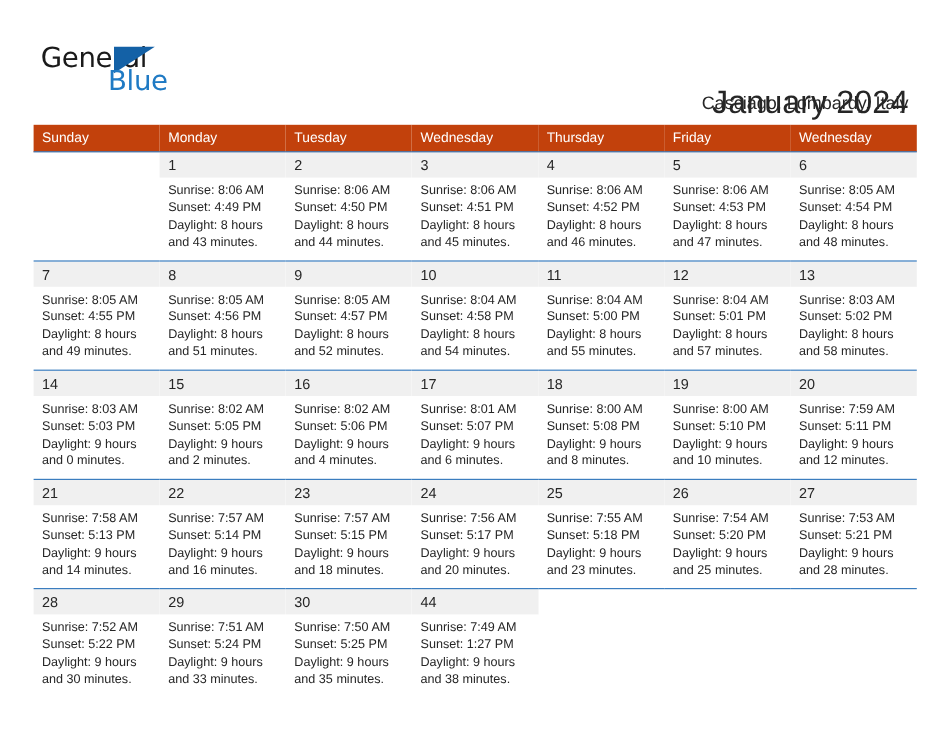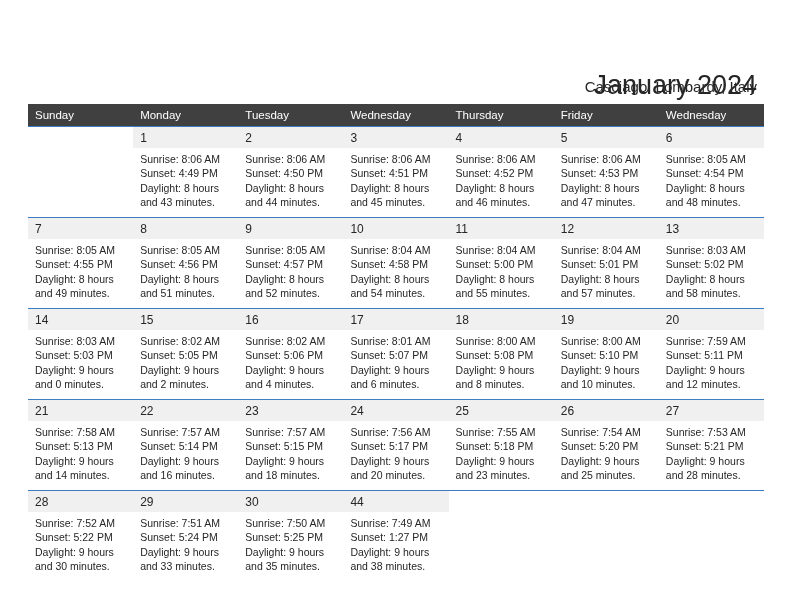--- a/index.html
+++ b/index.html
@@ -92,21 +92,21 @@
   
   .cal {
     position: absolute;
     left: 28px;
     top: 104px;
     width: 736px;
     border-collapse: collapse;
     table-layout: fixed;
   }
   .cal th {
-    background: #404040;
+    background: #c2410c;
     color: #ffffff;
     font-size: 11.5px;
     font-weight: normal;
     text-align: left;
     padding: 5px 0 5px 7px;
     height: 12px;
     border: none;
     font-family: "Liberation Sans", sans-serif;
   }
   .cal td {
@@ -146,20 +146,25 @@
     white-space: nowrap;
     font-family: "Liberation Sans", sans-serif;
   }
 </style>
 </head>
 <body>
 
 <div class="page">
 
   <div class="top">
+    <div class="logo">
+      <span class="logo-general">General</span>
+      <span class="logo-triangle"></span>
+      <span class="logo-blue">Blue</span>
+    </div>
     <div class="title">January 2024</div>
     <div class="subtitle">Casciago, Lombardy, Italy</div>
   </div>
 
   <table class="cal">
     <thead>
       <tr>
         <th>Sunday</th>
         <th>Monday</th>
         <th>Tuesday</th>

